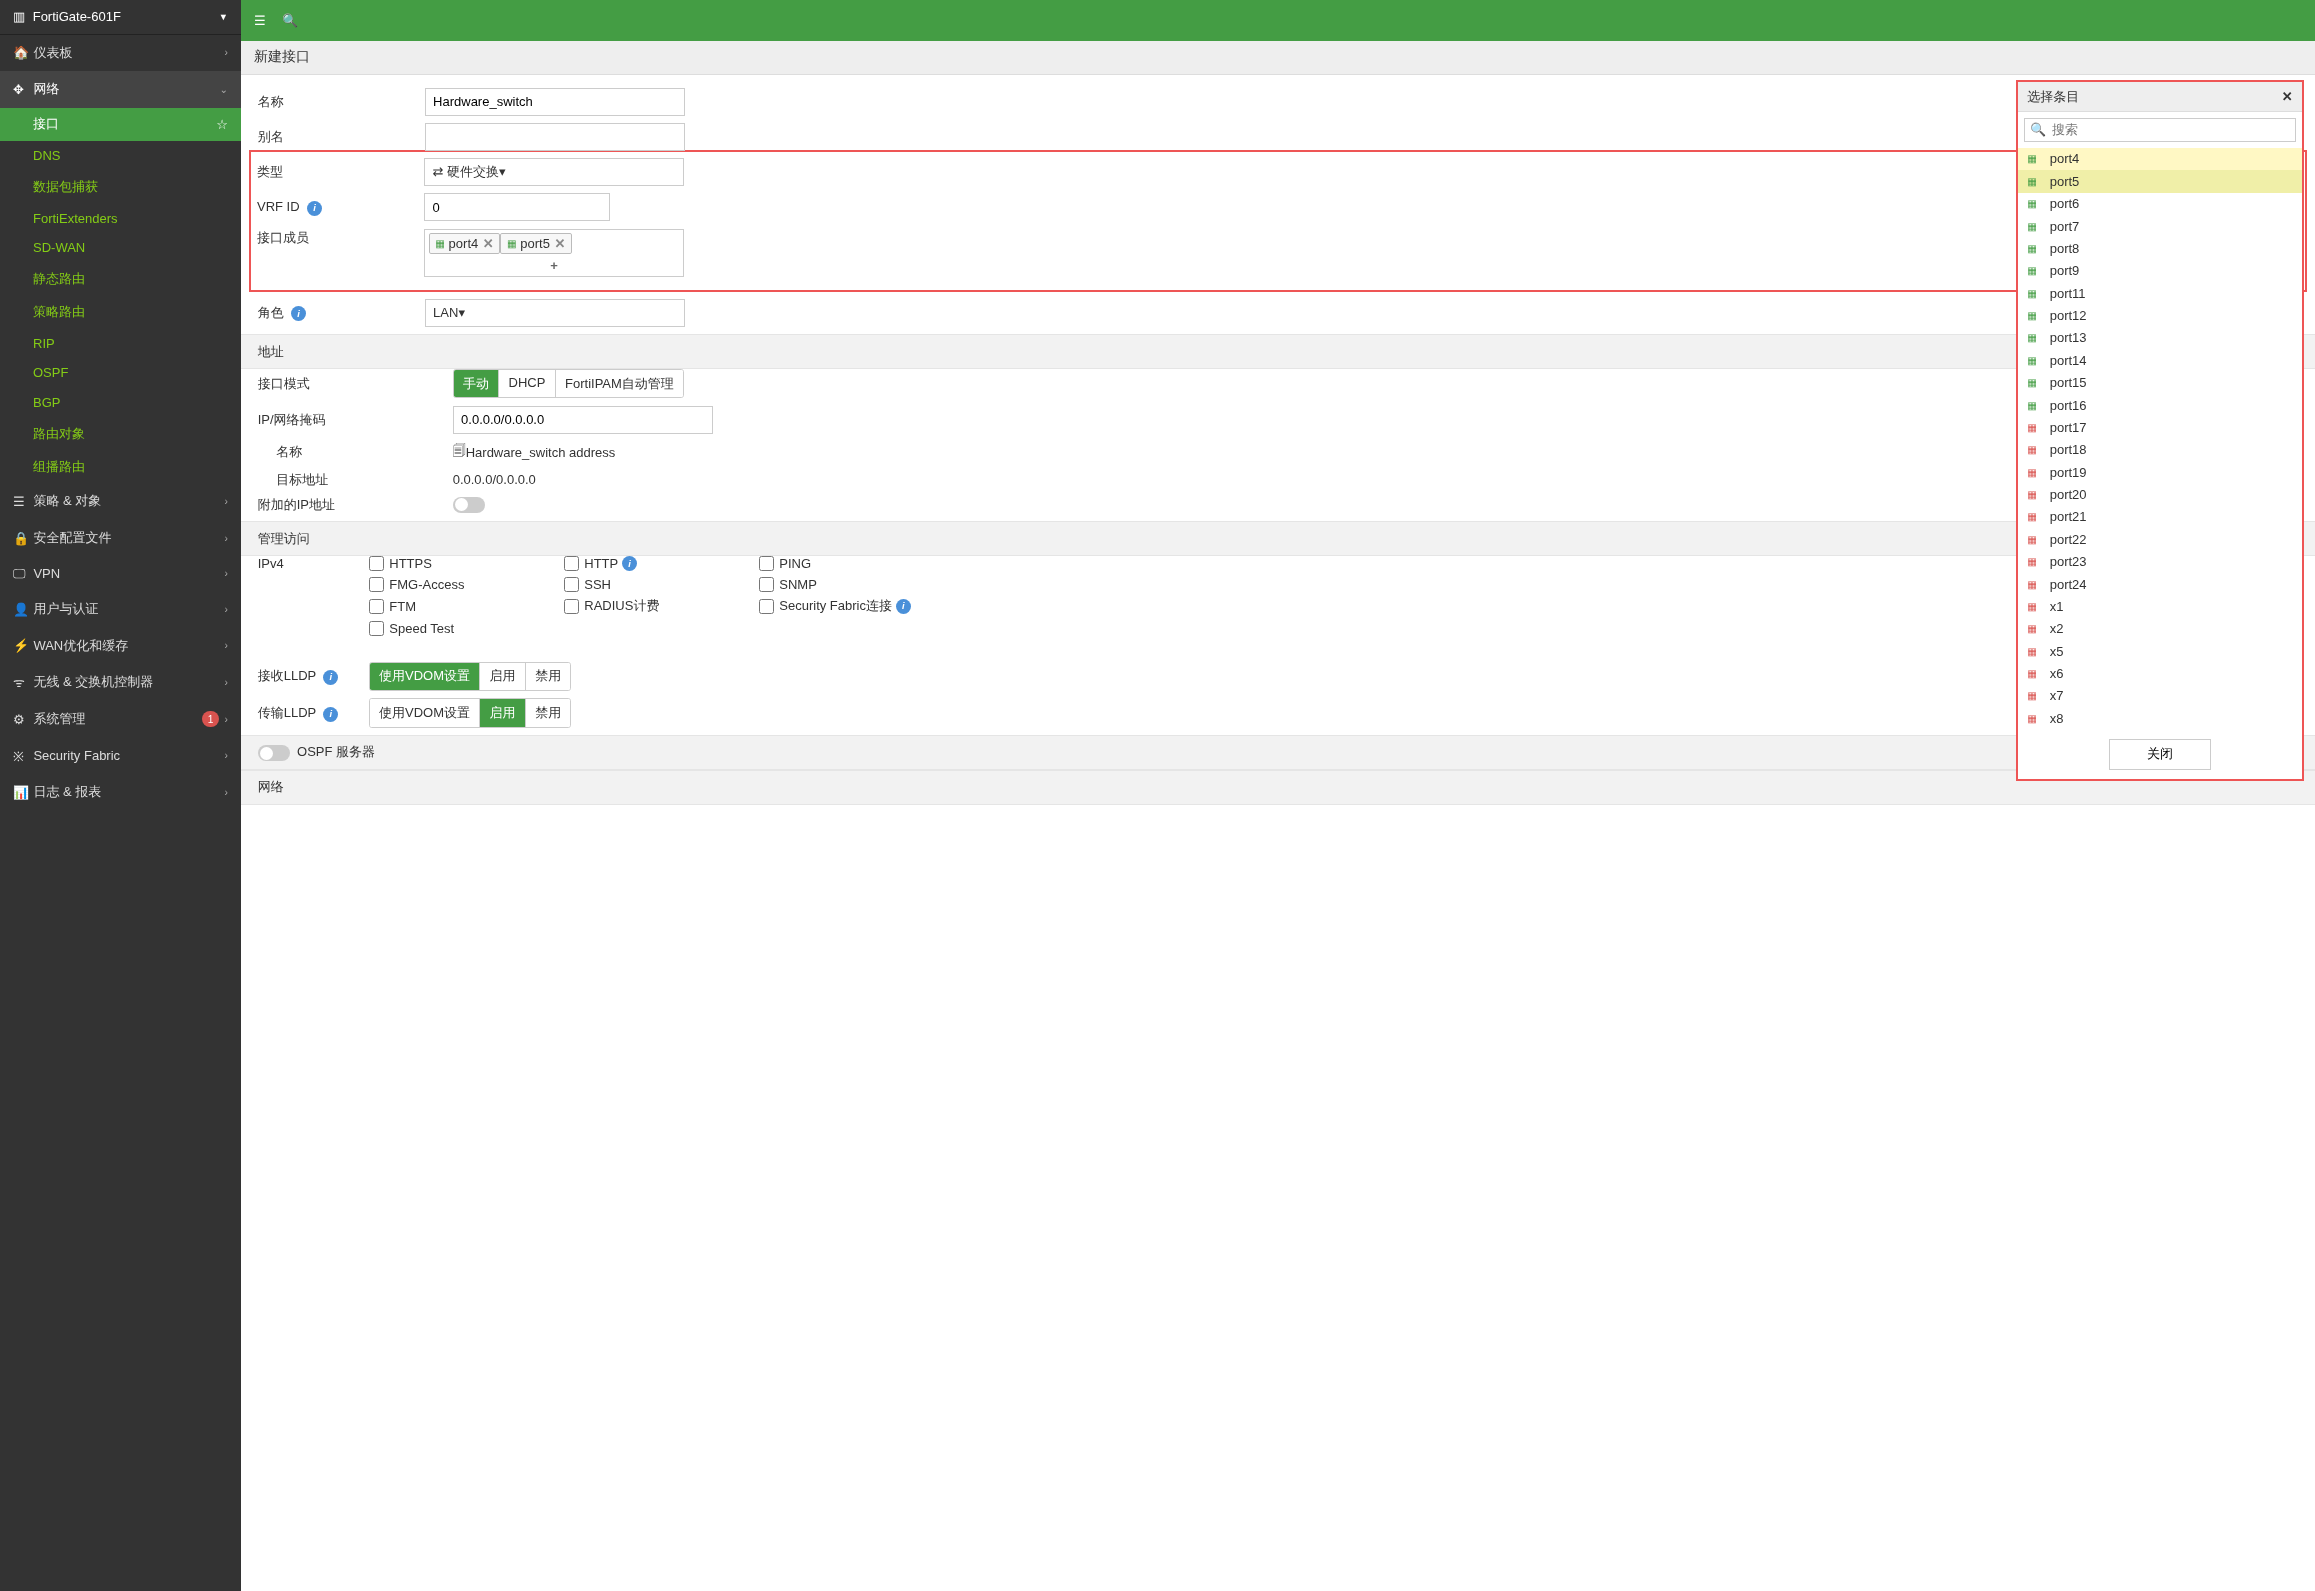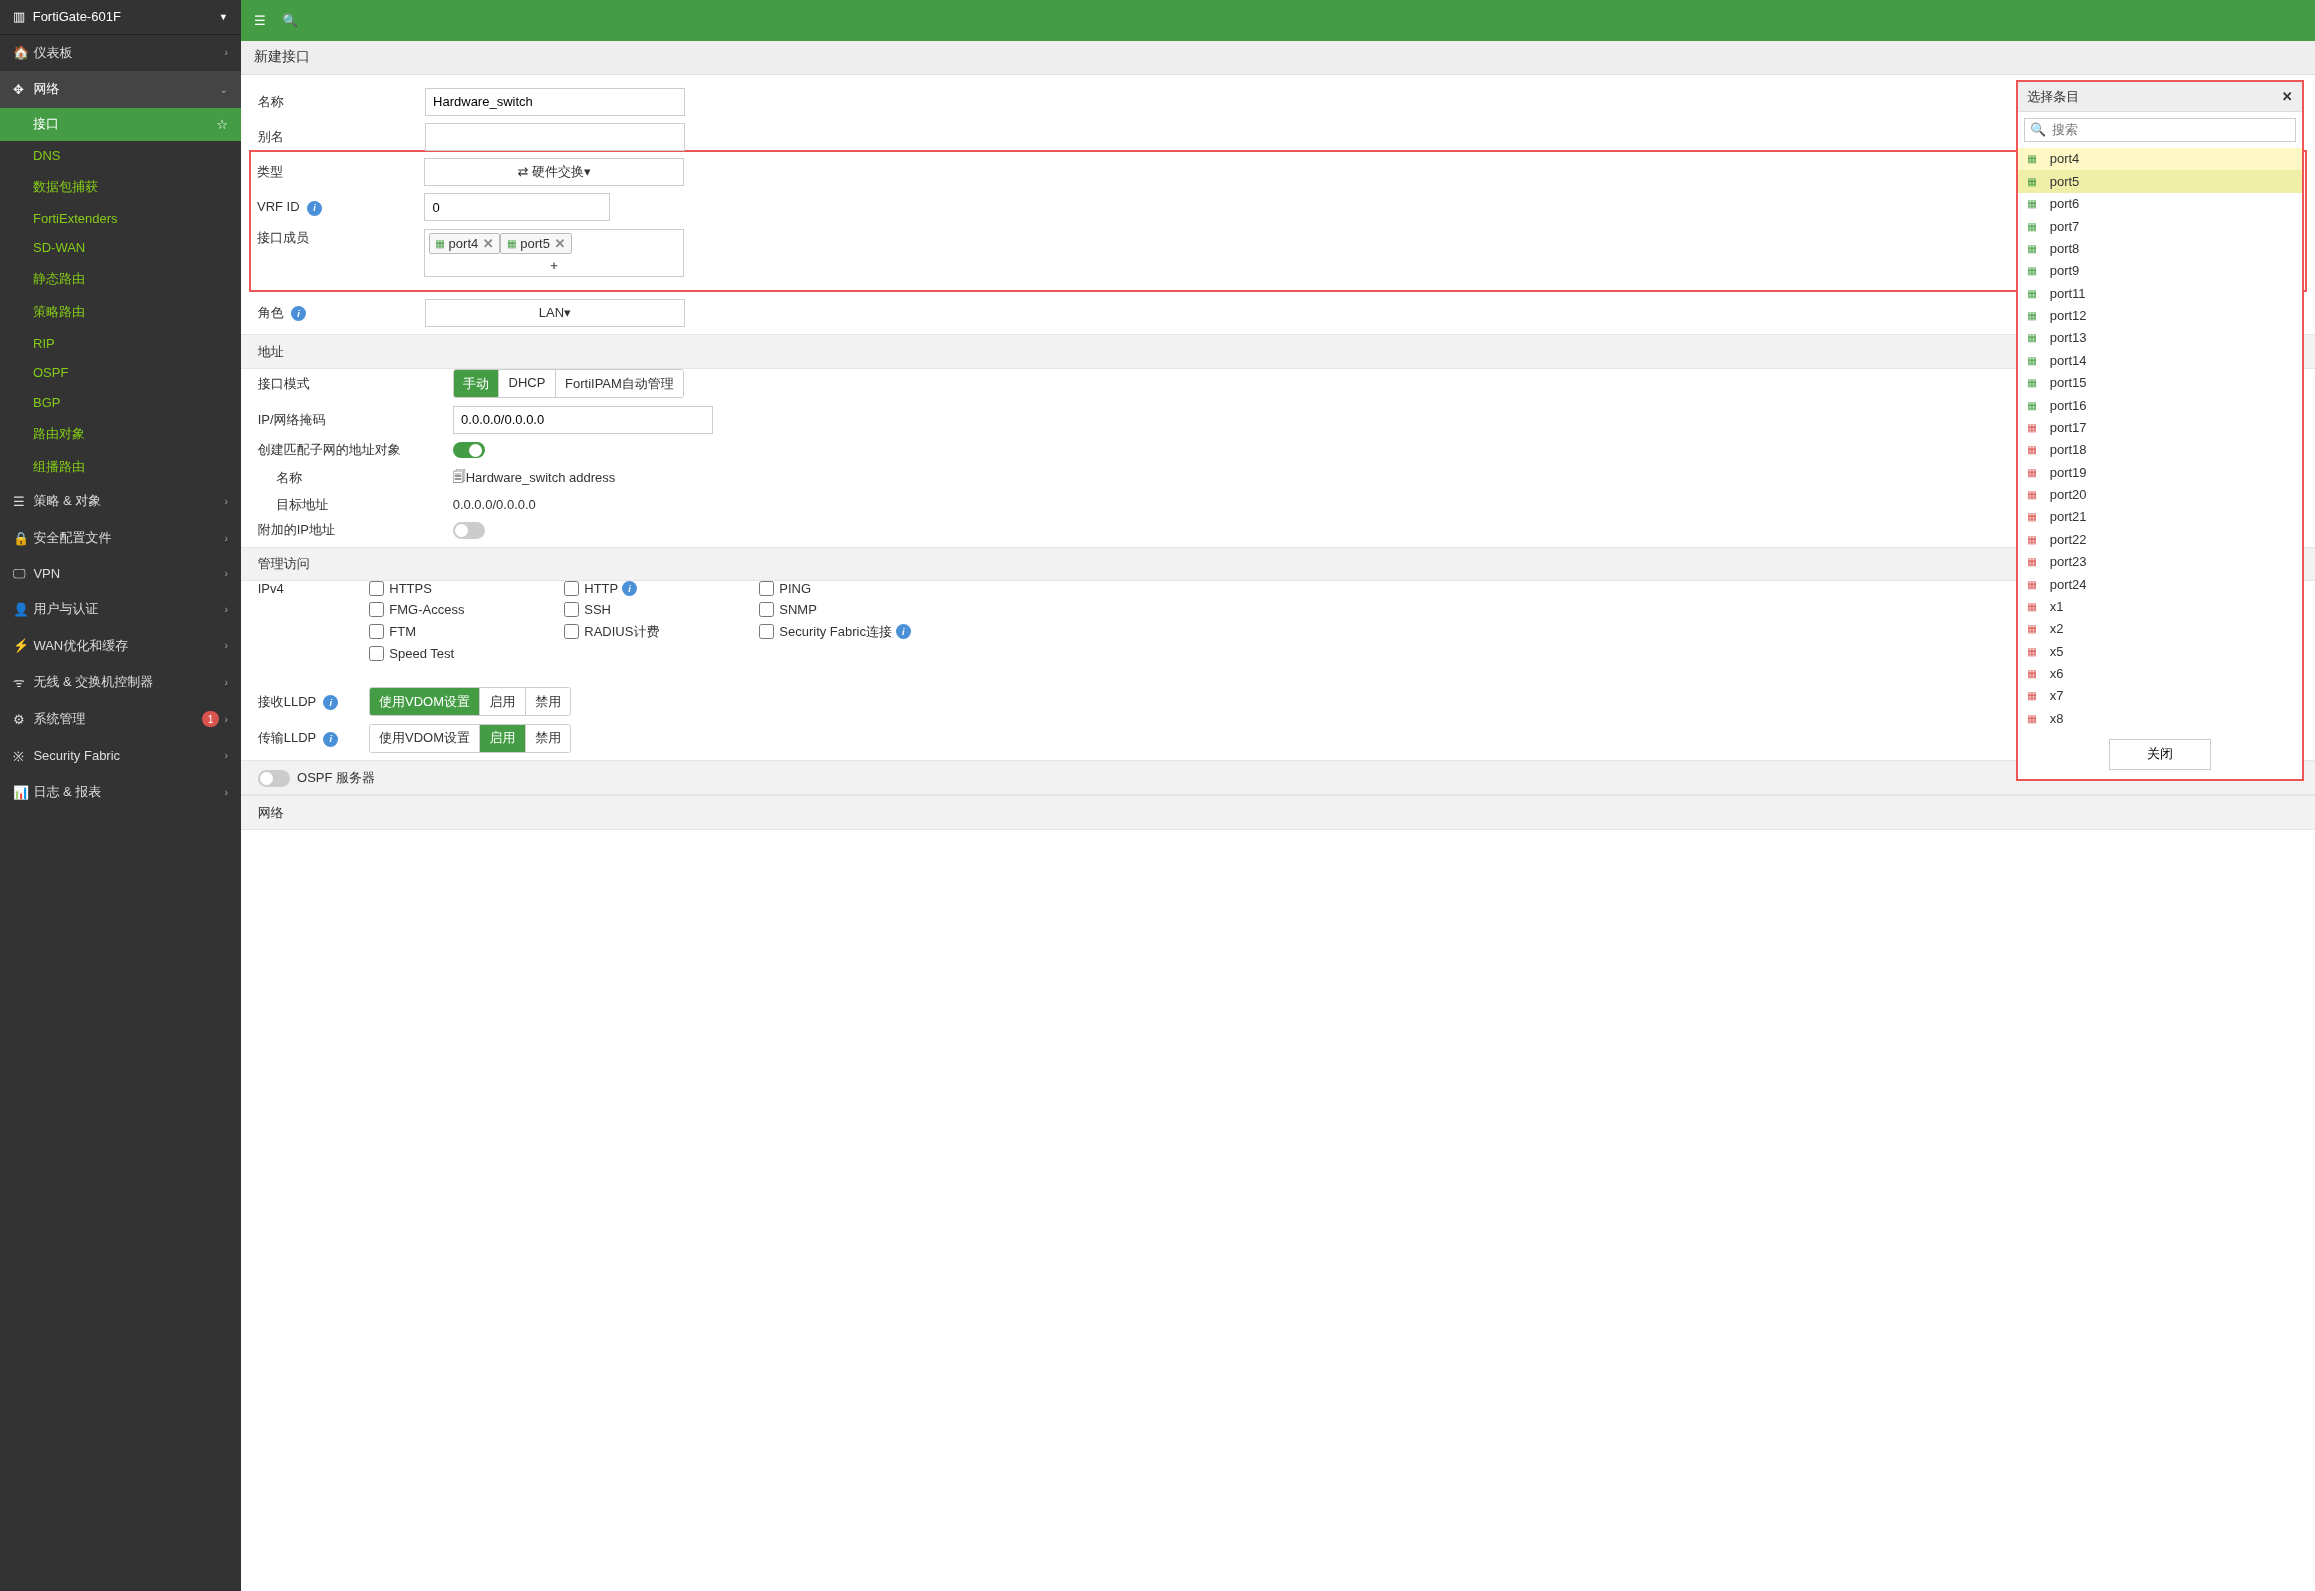--- a/index.html
+++ b/index.html
@@ -20,21 +20,21 @@
 .badge{background:#d9534f;color:#fff;border-radius:50%;width:16.7px;height:16.7px;font-size:10.2px;display:inline-flex;align-items:center;justify-content:center;margin-right:5.6px}
 .main{flex:1;display:flex;flex-direction:column;background:#fff;position:relative}
 .topbar{height:41px;background:#449d44;display:flex;align-items:center;padding:0 13px;color:#fff}
 .topbar .ic{margin-right:16.7px;cursor:pointer}
 .titlebar{background:#eee;border-bottom:0.9px solid #ddd;padding:7.4px 13px;font-size:14px}
 .form-wrap{padding:13px 16.7px;overflow:auto;flex:1}
 .frow{display:flex;align-items:center;margin-bottom:7.4px}
 .flabel{width:167px;padding-right:9.3px;color:#333}
 .flabel.sub{padding-left:18.6px}
 .finput{border:0.9px solid #ccc;padding:4.6px 7.4px;width:260px;height:28px;background:#fff}
-.finput.sel{display:flex;align-items:center;justify-content:center}
+.finput.sel{display:flex;align-items:center;justify-content:flex-start}
 .hilite{border:2.8px solid #e55;padding:5.6px;margin:-8.3px -8.3px -2.8px -8.3px}
 .chips{border:0.9px solid #ccc;padding:3.7px;width:260px;background:#fff;display:flex;flex-wrap:wrap;gap:3.7px;align-items:center}
 .chip{border:0.9px solid #bbb;background:#f7f7f7;padding:1.9px 5.6px;display:inline-flex;align-items:center;border-radius:1.9px}
 .chip .pi{color:#449d44;margin-right:3.7px;font-size:10.2px}
 .chip .x{margin-left:4.6px;color:#888;cursor:pointer;font-weight:bold}
 .addrow{text-align:center;width:100%;color:#666;cursor:pointer;font-weight:bold}
 .info-ic{display:inline-flex;width:15px;height:15px;border-radius:50%;background:#4a90d9;color:#fff;font-size:9.3px;align-items:center;justify-content:center;font-style:italic;font-weight:bold;margin-left:3.7px}
 .section-hdr{background:#f2f2f2;margin:0 -16.7px;padding:7.4px 16.7px;border-top:0.9px solid #e5e5e5;border-bottom:0.9px solid #e5e5e5}
 .btngroup{display:inline-flex;border:0.9px solid #ccc;border-radius:2.8px;overflow:hidden}
 .btngroup .b{padding:4.6px 9.3px;background:#fff;border-right:0.9px solid #ccc;cursor:pointer}
@@ -198,24 +198,20 @@
           <div class="b active">手动</div>
           <div class="b">DHCP</div>
           <div class="b">FortiIPAM自动管理</div>
         </div>
       </div>
       <div class="frow">
           <div class="flabel" style="width:195px">IP/网络掩码</div>
           <input class="finput" value="0.0.0.0/0.0.0.0" style="">
         </div>
       <div class="frow">
-          <div class="flabel" style="width:195px">创建匹配子网的地址对象</div>
-          <span class="toggle on"></span>
-        </div>
-      <div class="frow">
           <div class="flabel sub" style="width:195px">名称</div>
           <span>🗐 </span>
           <span>Hardware_switch address</span>
         </div>
       <div class="frow">
           <div class="flabel sub" style="width:195px">目标地址</div>
           <span>0.0.0.0/0.0.0.0</span>
         </div>
       <div class="frow">
           <div class="flabel" style="width:195px">附加的IP地址</div>

